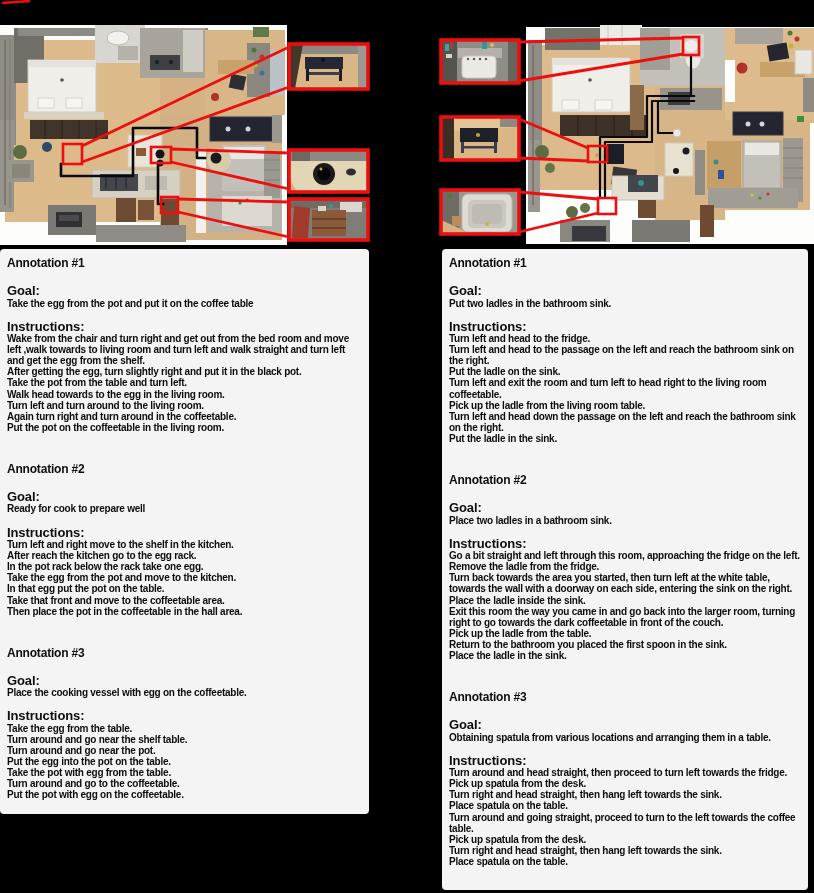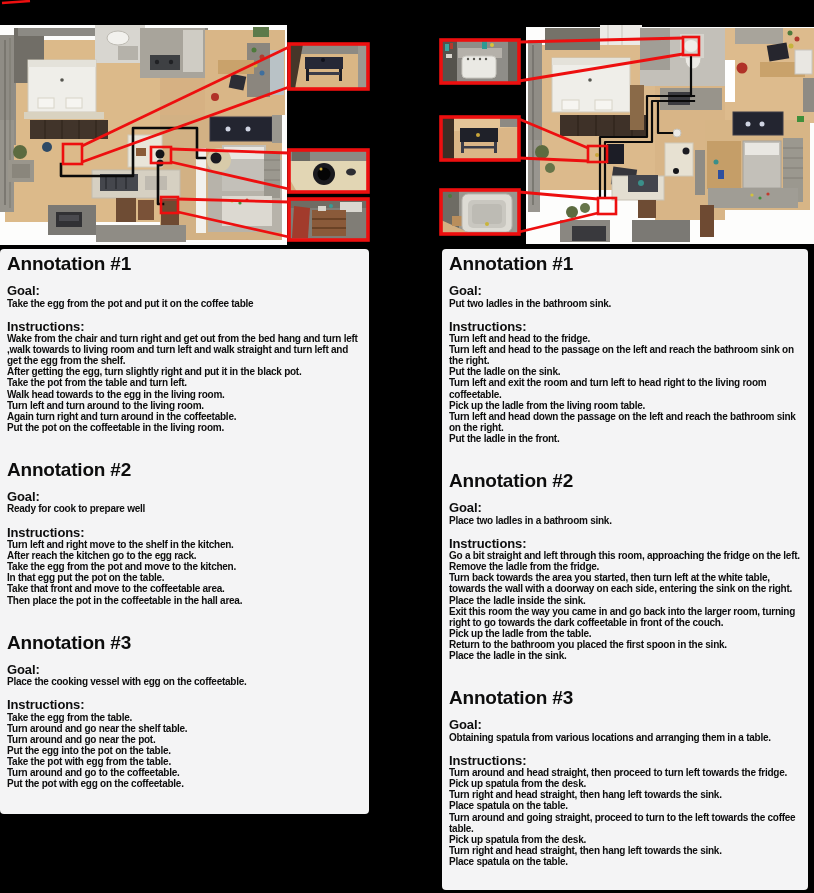--- a/index.html
+++ b/index.html
@@ -5,21 +5,21 @@
   html,body{margin:0;padding:0;background:#000;}
   .page{position:relative;width:814px;height:893px;background:#000;overflow:hidden;
         font-family:"Liberation Sans",sans-serif;}
   .fig{position:absolute;top:0;}
   #fig-left{left:0;width:375px;height:250px;}
   #fig-right{left:435px;width:379px;height:250px;}
   .ann-box{position:absolute;background:#f4f4f5;border-radius:4px;color:#0d0d0d;
            padding:6px 8px 6px 7px;box-sizing:border-box;overflow:hidden;}
   .ann-box.left{left:0;top:249px;width:369px;height:565px;}
   .ann-box.right{left:442px;top:249px;width:366px;height:641px;}
-  .annotation h3{font-size:19px;font-weight:700;margin:0 0 12px 0;letter-spacing:-0.2px;line-height:17px;}
+  .annotation h3{font-size:12px;font-weight:700;margin:0 0 12px 0;letter-spacing:-0.2px;line-height:17px;}
   .lbl{font-size:13px;font-weight:700;margin:0;line-height:13.5px;letter-spacing:-0.1px;}
   .body{font-size:10px;font-weight:700;line-height:11.1px;letter-spacing:-0.25px;margin:0;}
   .goal{margin:0 0 11px 0;}
   .annotation + .annotation{margin-top:28px;}
   .line{margin:0;}
 </style>
 </head>
 <body>
 
 <div class="page">
@@ -402,37 +402,38 @@
     </g>
   </svg>
 
   <section class="ann-box left">
     <article class="annotation">
       <h3>Annotation #1</h3>
       <p class="lbl">Goal:</p>
       <p class="body goal">Take the egg from the pot and put it on the coffee table</p>
       <p class="lbl">Instructions:</p>
       <div class="body">
-          <div class="line">Wake from the chair and turn right and get out from the bed hang and turn left ,walk towards to living room and turn left and walk straight and turn left and get the egg from the shelf.</div>
+          <div class="line">Wake from the chair and turn right and get out from the bed room and move left ,walk towards to living room and turn left and walk straight and turn left and get the egg from the shelf.</div>
           <div class="line">After getting the egg, turn slightly right and put it in the black pot.</div>
           <div class="line">Take the pot from the table and turn left.</div>
           <div class="line">Walk head towards to the egg in the living room.</div>
           <div class="line">Turn left and turn around to the living room.</div>
           <div class="line">Again turn right and turn around in the coffeetable.</div>
           <div class="line">Put the pot on the coffeetable in the living room.</div>
         </div>
     </article>
     <article class="annotation">
       <h3>Annotation #2</h3>
       <p class="lbl">Goal:</p>
       <p class="body goal">Ready for cook to prepare well</p>
       <p class="lbl">Instructions:</p>
       <div class="body">
           <div class="line">Turn left and right move to the shelf in the kitchen.</div>
           <div class="line">After reach the kitchen go to the egg rack.</div>
+          <div class="line">In the pot rack below the rack take one egg.</div>
           <div class="line">Take the egg from the pot and move to the kitchen.</div>
           <div class="line">In that egg put the pot on the table.</div>
           <div class="line">Take that front and move to the coffeetable area.</div>
           <div class="line">Then place the pot in the coffeetable in the hall area.</div>
         </div>
     </article>
     <article class="annotation">
       <h3>Annotation #3</h3>
       <p class="lbl">Goal:</p>
       <p class="body goal">Place the cooking vessel with egg on the coffeetable.</p>
@@ -455,21 +456,21 @@
       <p class="lbl">Goal:</p>
       <p class="body goal">Put two ladles in the bathroom sink.</p>
       <p class="lbl">Instructions:</p>
       <div class="body">
           <div class="line">Turn left and head to the fridge.</div>
           <div class="line">Turn left and head to the passage on the left and reach the bathroom sink on the right.</div>
           <div class="line">Put the ladle on the sink.</div>
           <div class="line">Turn left and exit the room and turn left to head right to the living room coffeetable.</div>
           <div class="line">Pick up the ladle from the living room table.</div>
           <div class="line">Turn left and head down the passage on the left and reach the bathroom sink on the right.</div>
-          <div class="line">Put the ladle in the front.</div>
+          <div class="line">Put the ladle in the sink.</div>
         </div>
     </article>
     <article class="annotation">
       <h3>Annotation #2</h3>
       <p class="lbl">Goal:</p>
       <p class="body goal">Place two ladles in a bathroom sink.</p>
       <p class="lbl">Instructions:</p>
       <div class="body">
           <div class="line">Go a bit straight and left through this room, approaching the fridge on the left.</div>
           <div class="line">Remove the ladle from the fridge.</div>

